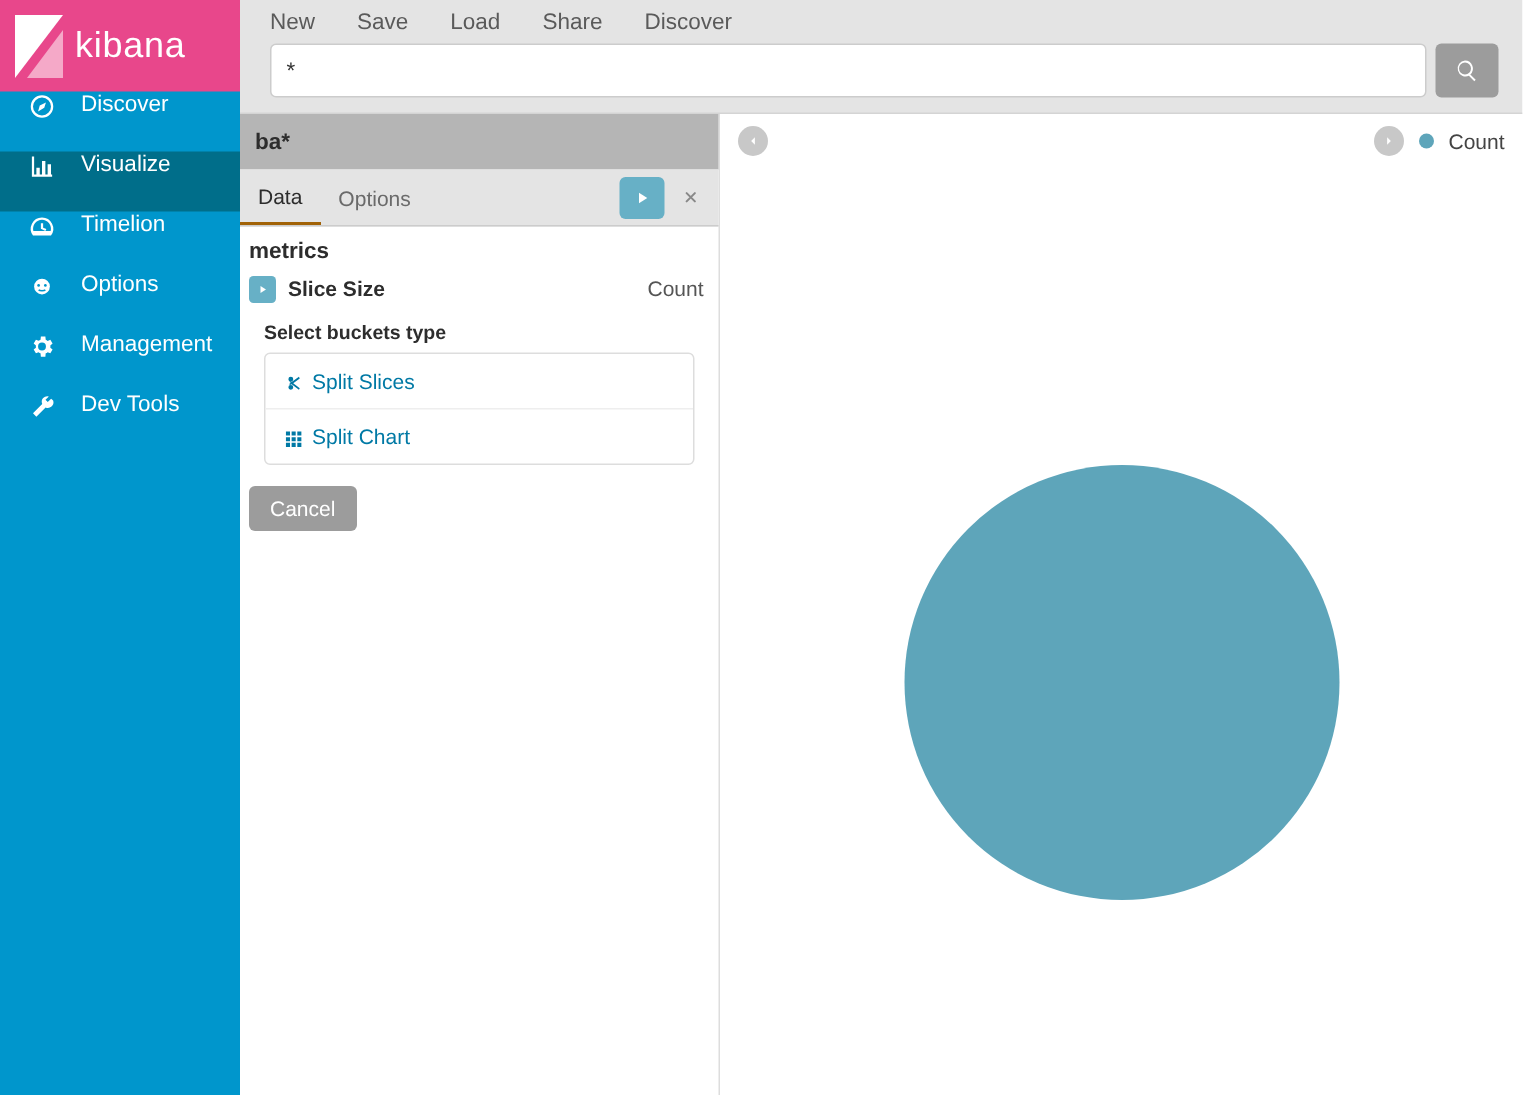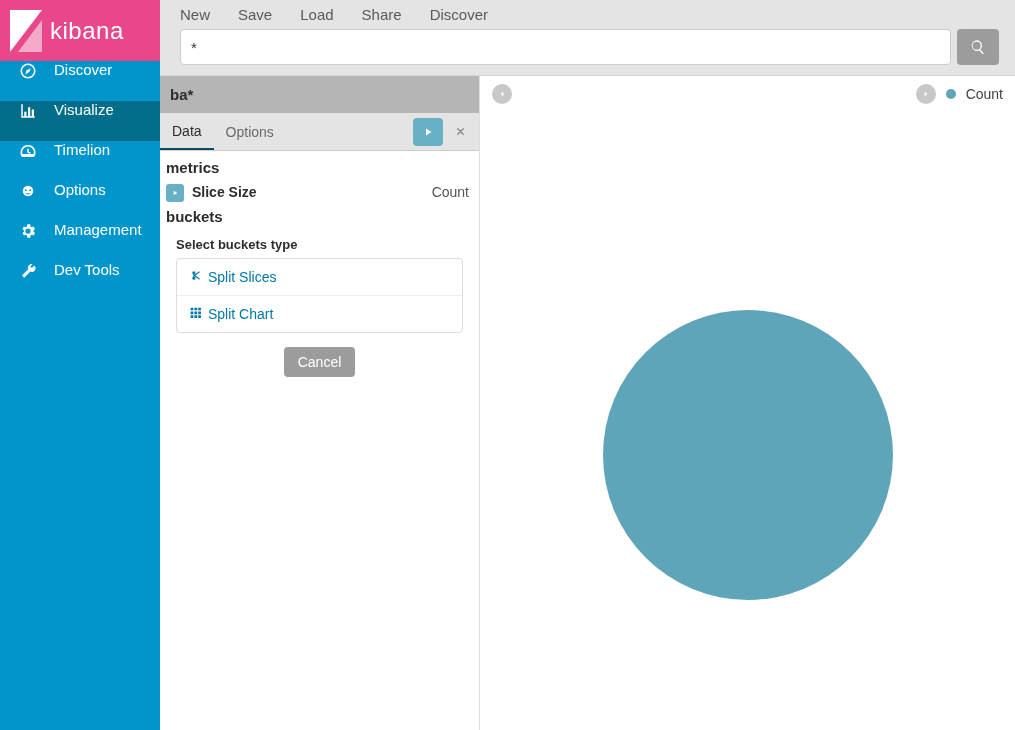--- a/index.html
+++ b/index.html
@@ -29,43 +29,43 @@
   .searchbtn svg { width: 16px; height: 16px; fill: #fff; }
 
   
   .content { flex: 1; display: flex; }
 
   
   .config { width: 320px; border-right: 1px solid #ddd; display: flex; flex-direction: column; }
   .index-bar { background: #b5b5b5; color: #2d2d2d; font-weight: bold; padding: 10px 10px; font-size: 15px; }
   .tabs-row { display: flex; align-items: center; background: #e4e4e4; border-bottom: 1px solid #ccc; height: 38px; padding-right: 4px; }
   .tab { padding: 0 12px; height: 100%; display: flex; align-items: center; color: #6a6a6a; cursor: pointer; font-size: 14px; }
-  .tab.active { color: #2d2d2d; border-bottom: 2px solid #0c4a6e; }
+  .tab.active { color: #2d2d2d; border-bottom: 2px solid #a16207; }
   .tab-spacer { flex: 1; }
   .playbtn, .closebtn { width: 30px; height: 28px; display: flex; align-items: center; justify-content: center; cursor: pointer; }
   .playbtn { background: #67b0c6; border-radius: 4px; margin-right: 2px; }
   .closebtn { color: #888; }
   .playbtn svg { width: 12px; height: 12px; fill: #fff; }
   .closebtn svg { width: 11px; height: 11px; fill: #888; }
 
   .panel-body { padding: 6px 6px; }
   .section-h { font-weight: bold; font-size: 15px; padding: 2px 0 4px 0; }
   .metric-row { display: flex; gap: 8px; padding: 4px 0; }
   .toggle-sq { width: 18px; height: 18px; background: #67b0c6; border-radius: 3px; display: flex; align-items: center; justify-content: center; }
   .toggle-sq svg { width: 8px; height: 8px; fill: #fff; }
   .metric-label { font-weight: bold; font-size: 14px; }
   .metric-agg { margin-left: auto; color: #555; font-size: 14px; padding-right: 4px; }
 
   .bucket-prompt { font-weight: bold; font-size: 13px; padding: 8px 0 6px 10px; }
   .bucket-list { border: 1px solid #ddd; border-radius: 4px; margin: 0 10px 14px 10px; }
-  .bucket-opt { padding: 10px 12px; color: #0079a5; cursor: pointer; display: flex; align-items: flex-start; gap: 6px; font-size: 14px; }
+  .bucket-opt { padding: 10px 12px; color: #0079a5; cursor: pointer; display: flex; align-items: flex-end; gap: 6px; font-size: 14px; }
   .bucket-opt + .bucket-opt { border-top: 1px solid #eee; }
   .bucket-opt svg { width: 13px; height: 13px; fill: #0079a5; }
 
-  .cancel-row { display: flex; justify-content: center; }
+  .cancel-row { display: flex; justify-content: flex-start; }
   .cancelbtn { background: #9c9c9c; color: #fff; border: none; border-radius: 4px; padding: 7px 14px; font-size: 14px; cursor: pointer; }
 
   
   .vis { flex: 1; position: relative; }
   .vis-top { display: flex; align-items: center; padding: 8px 12px; gap: 10px; }
   .navarrow { width: 20px; height: 20px; border-radius: 50%; background: #c8c8c8; display: flex; align-items: center; justify-content: center; cursor: pointer; }
   .navarrow svg { width: 10px; height: 10px; fill: #fff; }
   .vis-top-spacer { flex: 1; }
   .legend-dot { width: 10px; height: 10px; border-radius: 50%; background: #5ea5ba; }
   .legend-label { color: #444; font-size: 14px; }
@@ -185,21 +185,20 @@
           <div class="metric-row">
             <div class="toggle-sq">
                 <svg viewBox="0 0 24 24">
                   <path d="M8 5v14l11-7z"></path>
                 </svg>
               </div>
             <div class="metric-label">Slice Size</div>
             <div class="metric-agg">Count</div>
           </div>
 
-          <div class="section-h">buckets</div>
           <div class="bucket-prompt">Select buckets type</div>
           <div class="bucket-list">
             <div class="bucket-opt">
               <svg viewBox="0 0 24 24">
                   <path d="M9 4a3 3 0 11-3 3 3 3 0 013-3zm0 10a3 3 0 11-3 3 3 3 0 013-3zm11-8l-8 6 8 6-1 2-9-6.7L8 14l-1-1 2-1.5L7 10l1-1 2 1.5L19 4l1 2z"></path>
                 </svg>
               <span>Split Slices</span>
             </div>
             <div class="bucket-opt">
               <svg viewBox="0 0 24 24">

